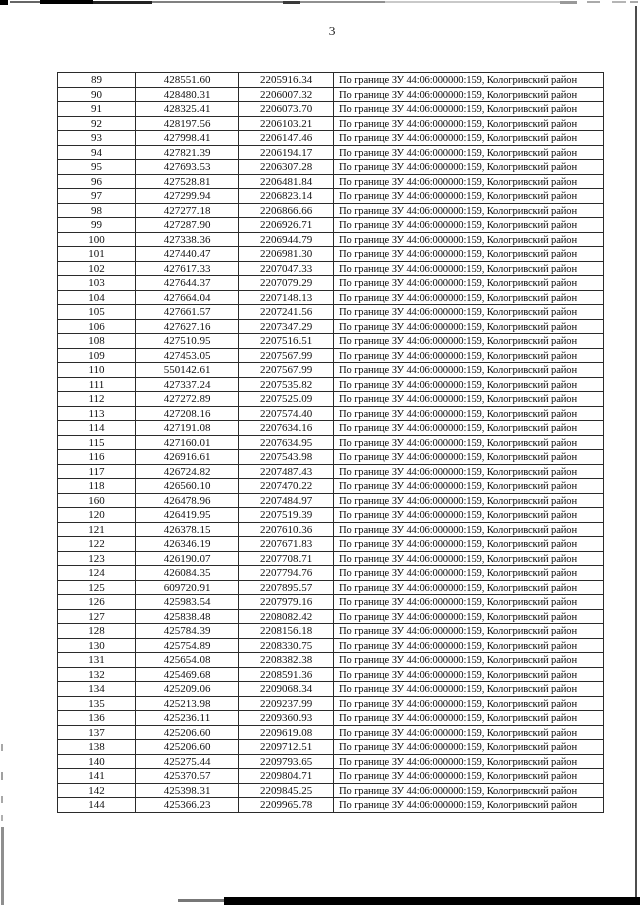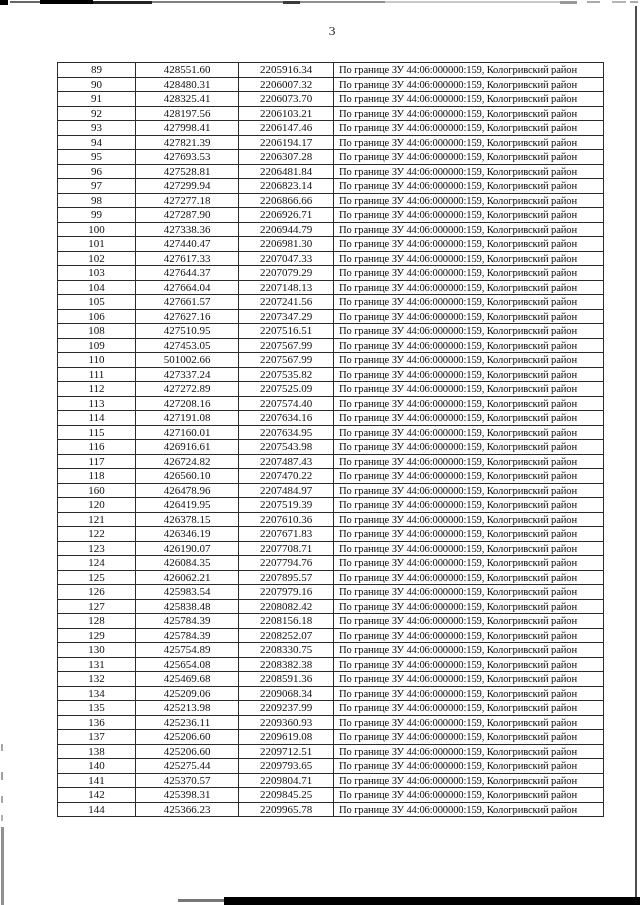--- a/index.html
+++ b/index.html
@@ -20,21 +20,21 @@
     top: 23px;
     left: 22px;
     width: 620px;
     text-align: center;
     font-size: 13.5px;
     color: #151515;
   }
   table.coords {
     position: absolute;
     left: 57px;
-    top: 62px;
+    top: 72px;
     width: 546px;
     border-collapse: collapse;
     table-layout: fixed;
   }
   table.coords td {
     border: 1px solid #2b2b2b;
     height: 13.5px;
     padding: 0;
     font-size: 11px;
     line-height: 13.5px;
@@ -222,21 +222,21 @@
         <td class="desc">По границе ЗУ 44:06:000000:159, Кологривский район</td>
       </tr>
       <tr>
         <td>109</td>
         <td>427453.05</td>
         <td>2207567.99</td>
         <td class="desc">По границе ЗУ 44:06:000000:159, Кологривский район</td>
       </tr>
       <tr>
         <td>110</td>
-        <td>501002.66</td>
+        <td>550142.61</td>
         <td>2207567.99</td>
         <td class="desc">По границе ЗУ 44:06:000000:159, Кологривский район</td>
       </tr>
       <tr>
         <td>111</td>
         <td>427337.24</td>
         <td>2207535.82</td>
         <td class="desc">По границе ЗУ 44:06:000000:159, Кологривский район</td>
       </tr>
       <tr>
@@ -312,46 +312,40 @@
         <td class="desc">По границе ЗУ 44:06:000000:159, Кологривский район</td>
       </tr>
       <tr>
         <td>124</td>
         <td>426084.35</td>
         <td>2207794.76</td>
         <td class="desc">По границе ЗУ 44:06:000000:159, Кологривский район</td>
       </tr>
       <tr>
         <td>125</td>
-        <td>426062.21</td>
+        <td>609720.91</td>
         <td>2207895.57</td>
         <td class="desc">По границе ЗУ 44:06:000000:159, Кологривский район</td>
       </tr>
       <tr>
         <td>126</td>
         <td>425983.54</td>
         <td>2207979.16</td>
         <td class="desc">По границе ЗУ 44:06:000000:159, Кологривский район</td>
       </tr>
       <tr>
         <td>127</td>
         <td>425838.48</td>
         <td>2208082.42</td>
         <td class="desc">По границе ЗУ 44:06:000000:159, Кологривский район</td>
       </tr>
       <tr>
         <td>128</td>
         <td>425784.39</td>
         <td>2208156.18</td>
-        <td class="desc">По границе ЗУ 44:06:000000:159, Кологривский район</td>
-      </tr>
-      <tr>
-        <td>129</td>
-        <td>425784.39</td>
-        <td>2208252.07</td>
         <td class="desc">По границе ЗУ 44:06:000000:159, Кологривский район</td>
       </tr>
       <tr>
         <td>130</td>
         <td>425754.89</td>
         <td>2208330.75</td>
         <td class="desc">По границе ЗУ 44:06:000000:159, Кологривский район</td>
       </tr>
       <tr>
         <td>131</td>

